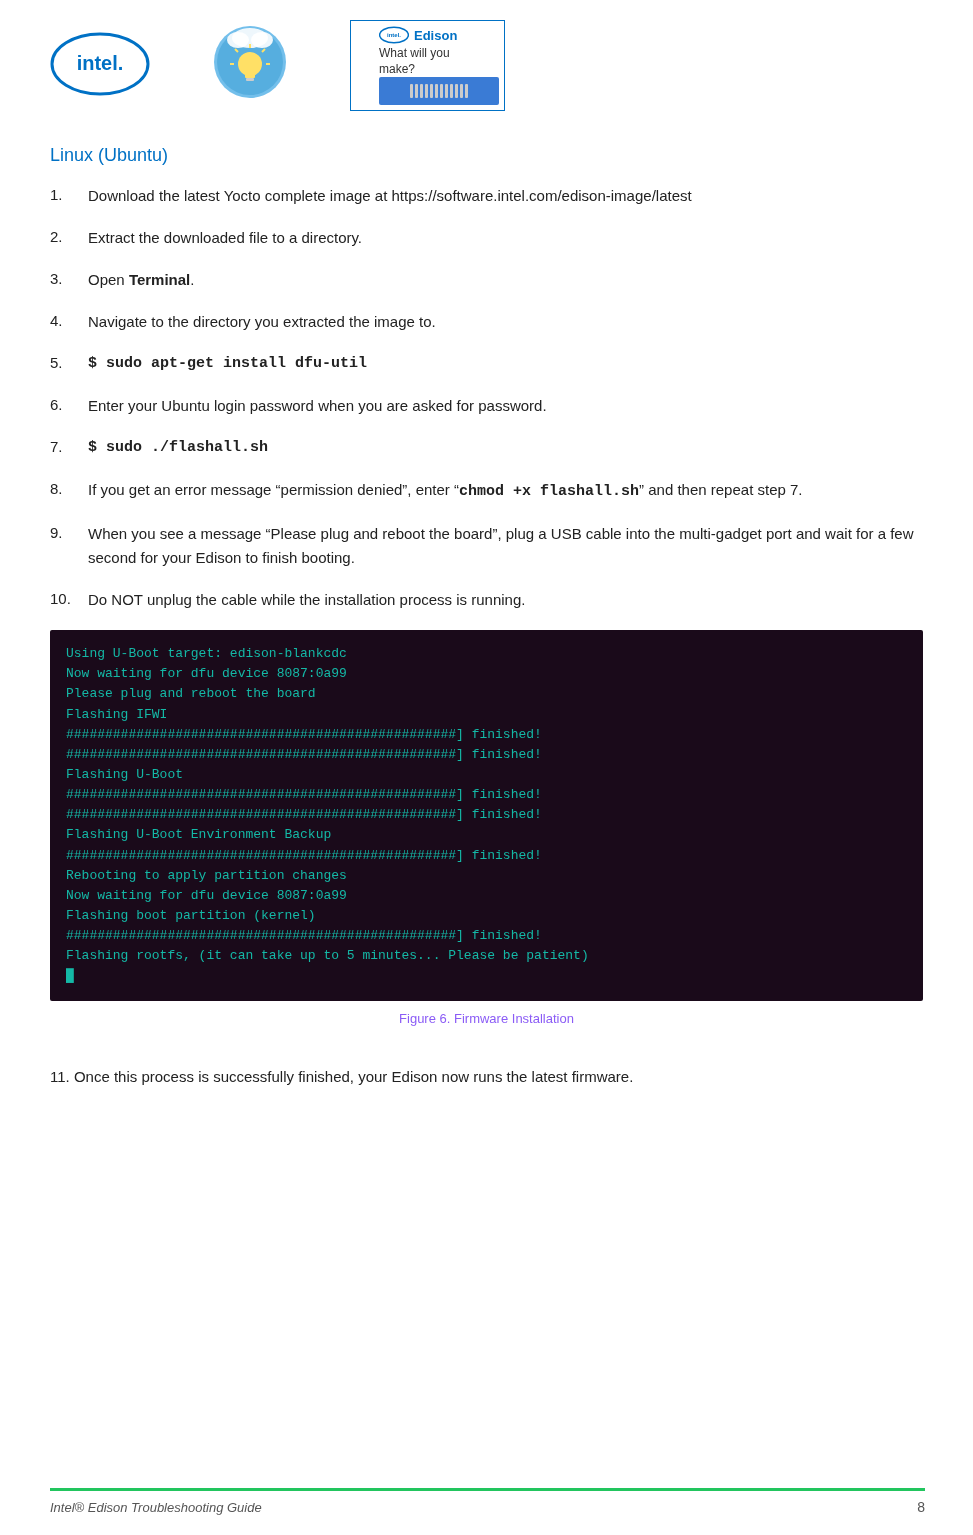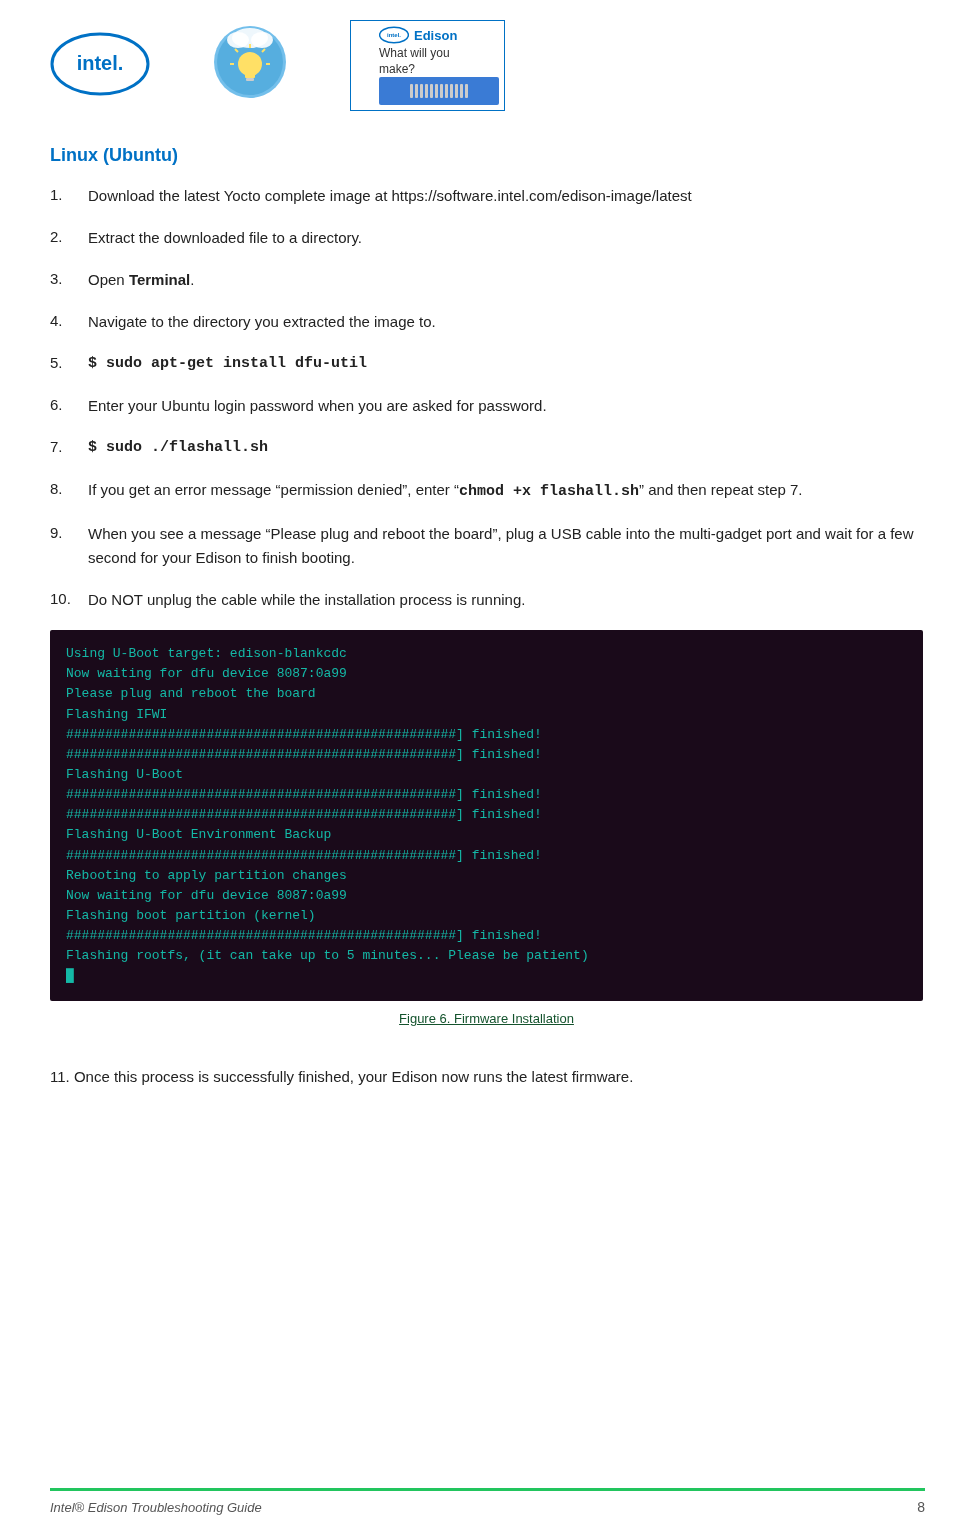--- a/index.html
+++ b/index.html
@@ -16,21 +16,21 @@
     .header {
       display: flex;
       align-items: center;
       gap: 60px;
       margin-bottom: 24px;
       padding-bottom: 10px;
     }
     .section-title {
       color: #0071c5;
       font-size: 18px;
-      font-weight: bold;
+      font-weight: normal;
       margin-bottom: 18px;
     }
     .step-list {
       list-style: none;
       padding: 0;
     }
     .step-item {
       display: flex;
       margin-bottom: 18px;
       line-height: 1.5;
@@ -55,24 +55,23 @@
       color: #14b8a6;
       font-family: 'Courier New', monospace;
       font-size: 13px;
       padding: 14px 16px;
       margin: 4px 0 10px 0;
       line-height: 1.55;
       border-radius: 2px;
     }
     .figure-caption {
       text-align: center;
-      color: #14532d;
+      color: #8b5cf6;
       font-size: 13px;
       margin-bottom: 18px;
-      text-decoration: underline;
     }
     .footer {
       position: absolute;
       bottom: 20px;
       left: 50px;
       right: 48px;
       display: flex;
       justify-content: space-between;
       align-items: center;
       border-top: 3px solid #22c55e;

